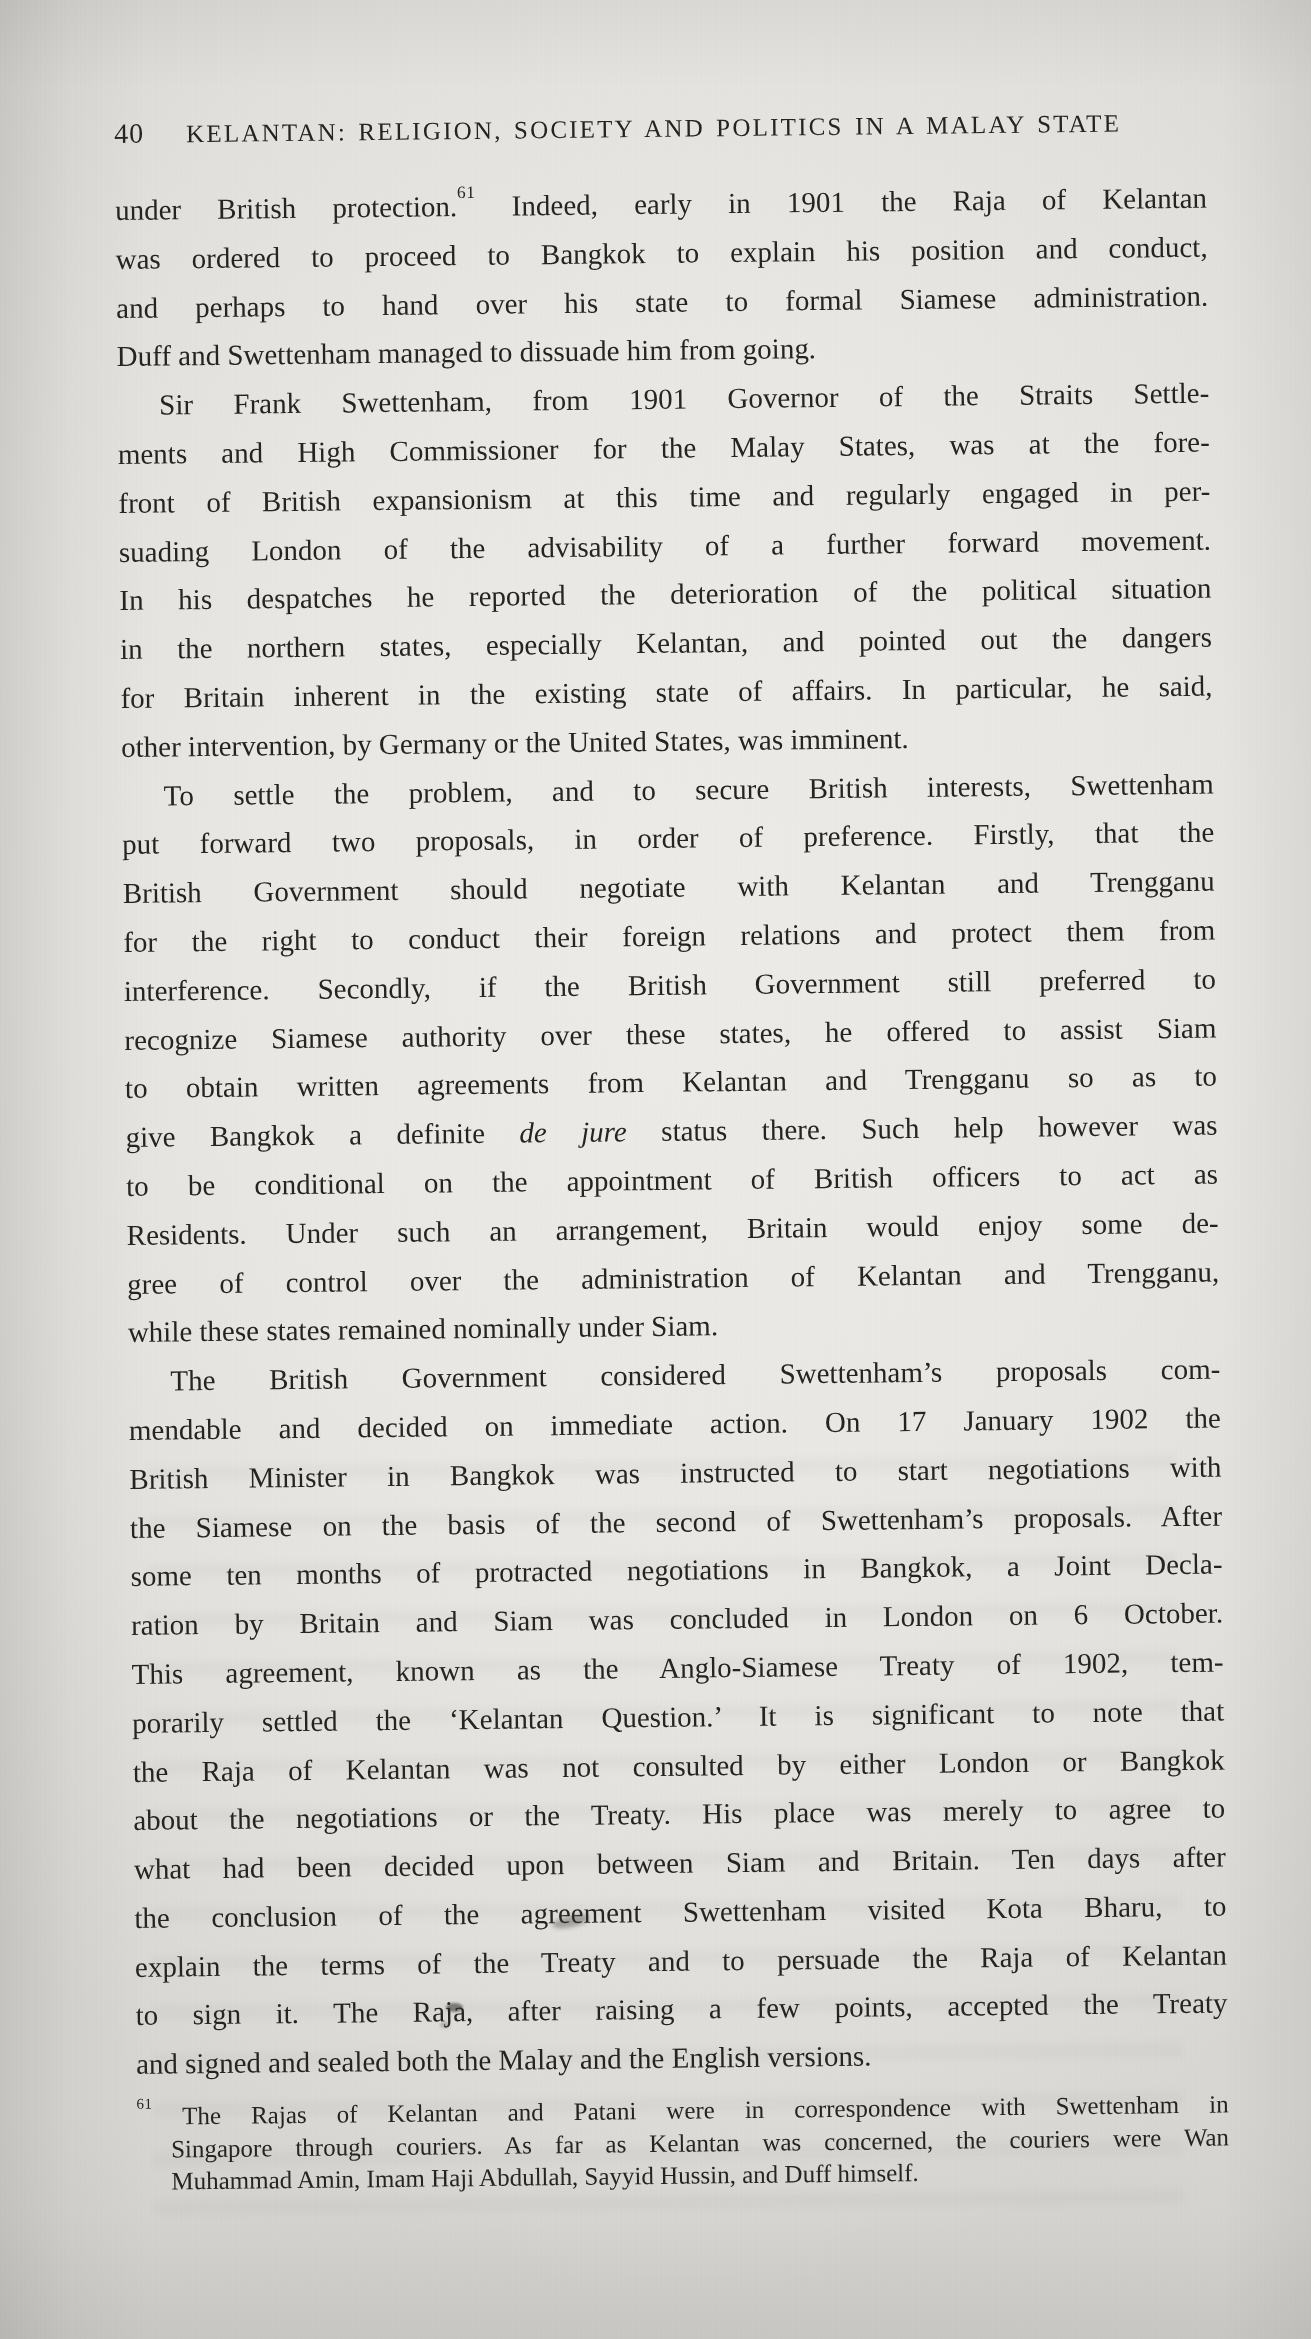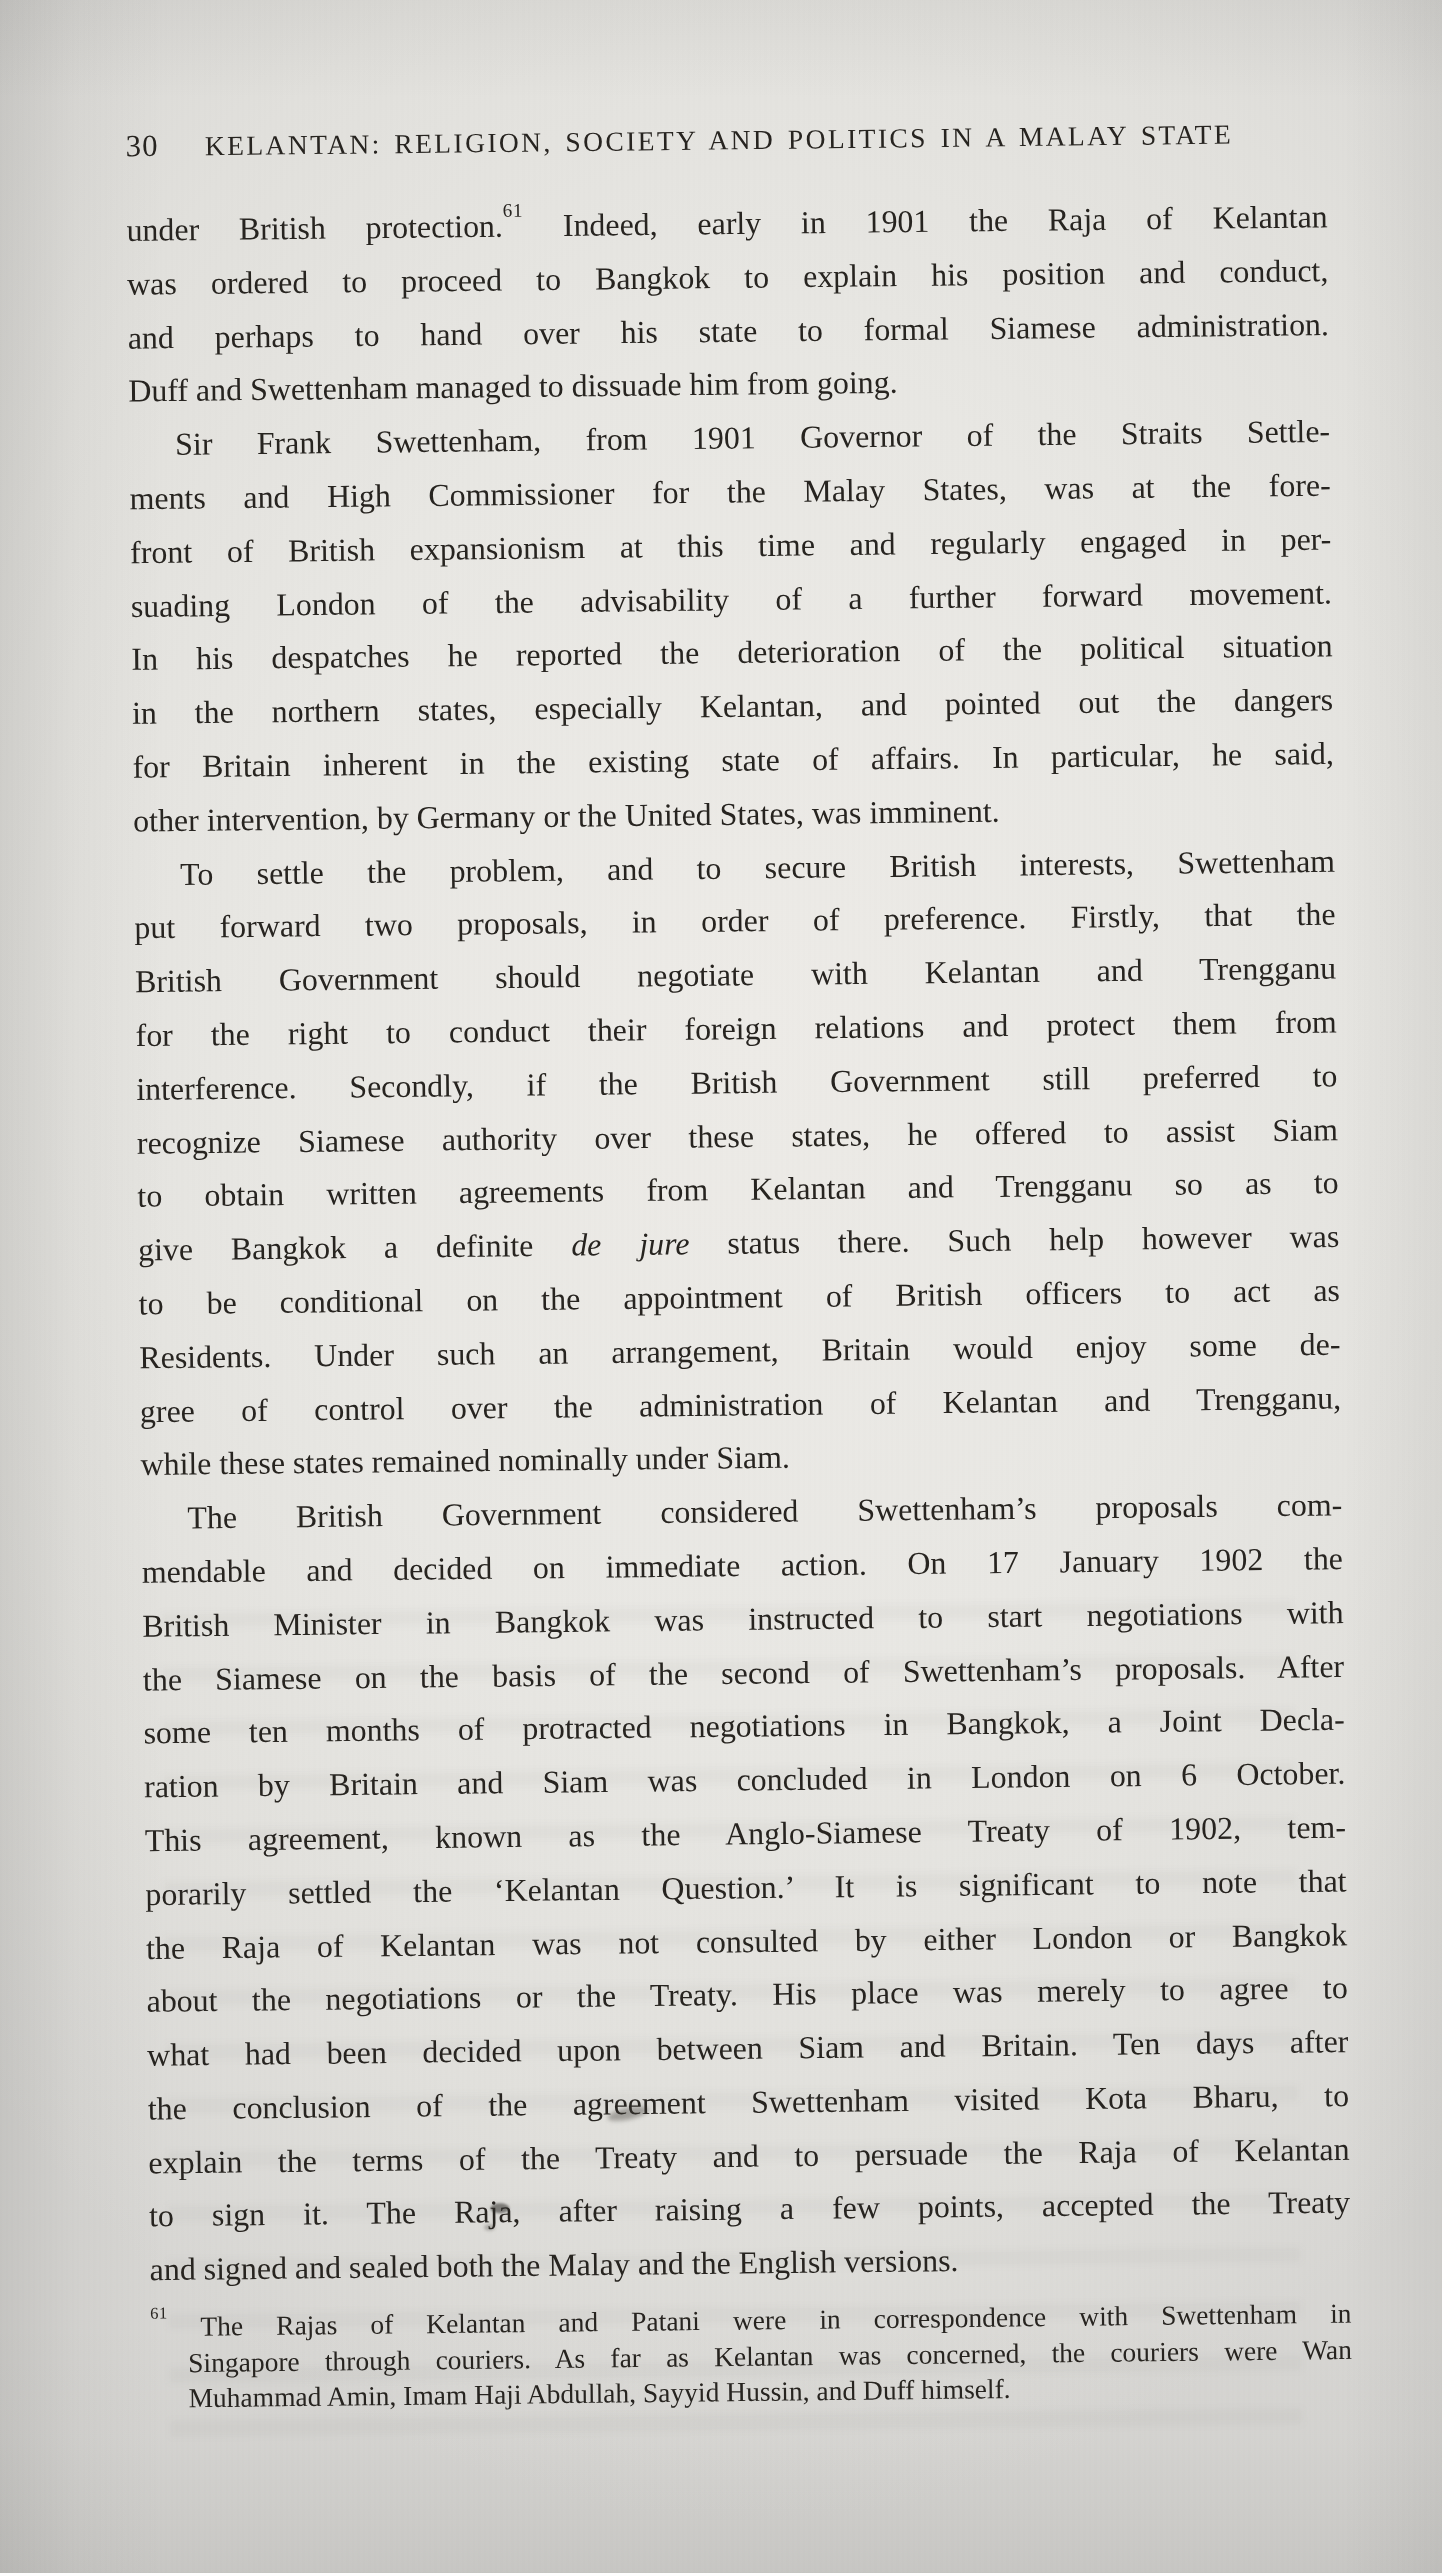--- a/index.html
+++ b/index.html
@@ -69,21 +69,21 @@
 </head>
 <body>
 
 <div class="scan">
   <div class="shade"></div>
   <div class="grain"></div>
   <div class="ghost"></div>
 
   <div class="content">
     <div class="header">
-      <span class="pagenum">30</span>
+      <span class="pagenum">40</span>
       <span class="runhead">KELANTAN: RELIGION, SOCIETY AND POLITICS IN A MALAY STATE</span>
     </div>
     <div class="body" id="body-text">
         <div class="line just"><span>under British protection.</span><sup class="fref">61</sup><span> Indeed, early in 1901 the Raja of Kelantan</span></div>
         <div class="line just"><span>was ordered to proceed to Bangkok to explain his position and conduct,</span></div>
         <div class="line just"><span>and perhaps to hand over his state to formal Siamese administration.</span></div>
         <div class="line"><span>Duff and Swettenham managed to dissuade him from going.</span></div>
         <div class="line just ind"><span>Sir Frank Swettenham, from 1901 Governor of the Straits Settle-</span></div>
         <div class="line just"><span>ments and High Commissioner for the Malay States, was at the fore-</span></div>
         <div class="line just"><span>front of British expansionism at this time and regularly engaged in per-</span></div>

